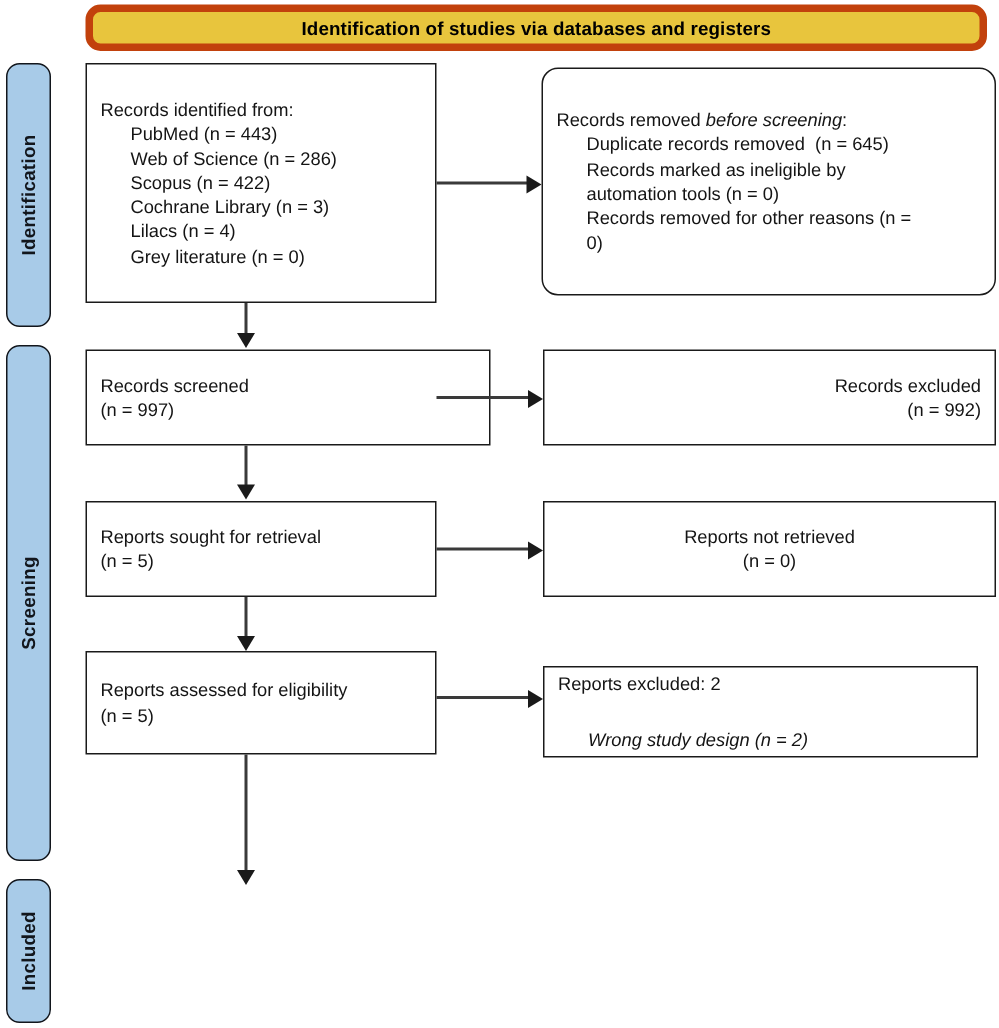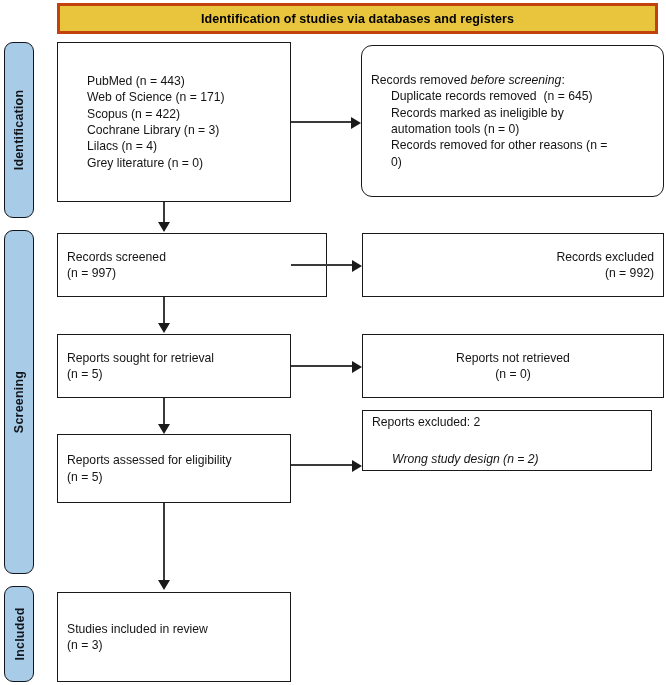--- a/index.html
+++ b/index.html
@@ -20,22 +20,22 @@
   }
 
   
   .banner {
     position: absolute;
     left: 57px;
     top: 3px;
     width: 601px;
     height: 31px;
     background: #e8c53d;
-    border: 3px solid #c2410c;
-    border-radius: 0;
+    border: 5px solid #c2410c;
+    border-radius: 10px;
     box-sizing: border-box;
     display: flex;
     align-items: center;
     justify-content: center;
     color: #000000;
     font-size: 12.5px;
     font-weight: bold;
     letter-spacing: 0.1px;
   }
 
@@ -86,21 +86,21 @@
   .box .line.it { font-style: italic; }
   .box .line .it { font-style: italic; }
 
   #box-identified    { left: 57px;  top: 42px;  width: 234px; height: 160px; }
   #box-removed       { left: 361px; top: 45px;  width: 303px; height: 152px; border-radius: 11px; }
   #box-screened      { left: 57px;  top: 233px; width: 270px; height: 64px;  }
   #box-excluded      { left: 362px; top: 233px; width: 302px; height: 64px; align-items: flex-end;  }
   #box-sought        { left: 57px;  top: 334px; width: 234px; height: 64px;  }
   #box-notretrieved  { left: 362px; top: 334px; width: 302px; height: 64px; text-align: center;  }
   #box-eligibility   { left: 57px;  top: 434px; width: 234px; height: 69px;  }
-  #box-repexcluded   { left: 362px; top: 410px; width: 290px; height: 61px; gap: 20px;  }
+  #box-repexcluded   { left: 362px; top: 444px; width: 290px; height: 61px; gap: 20px;  }
   #box-included      { left: 57px;  top: 592px; width: 234px; height: 90px;  }
 
   
   .conn { position: absolute; }
   .conn .shaft-v {
     position: absolute;
     width: 1.6px;
     background: #3a3a3a;
     left: 0;
     top: 0;
@@ -138,22 +138,23 @@
     <span>Identification</span>
   </div>
   <div class="stage" id="stage-screening">
     <span>Screening</span>
   </div>
   <div class="stage" id="stage-included">
     <span>Included</span>
   </div>
 
   <div class="box" id="box-identified">
+    <div class="line">Records identified from:</div>
     <div class="line indent">PubMed (n = 443)</div>
-    <div class="line indent">Web of Science (n = 171)</div>
+    <div class="line indent">Web of Science (n = 286)</div>
     <div class="line indent">Scopus (n = 422)</div>
     <div class="line indent">Cochrane Library (n = 3)</div>
     <div class="line indent">Lilacs (n = 4)</div>
     <div class="line indent">Grey literature (n = 0)</div>
   </div>
 
   <div class="box" id="box-removed">
     <div class="line"><span>Records removed </span><span class="it">before screening</span><span>:</span></div>
     <div class="line indent">Duplicate records removed  (n = 645)</div>
     <div class="line indent">Records marked as ineligible by</div>
@@ -185,24 +186,20 @@
   <div class="box" id="box-eligibility">
     <div class="line">Reports assessed for eligibility</div>
     <div class="line">(n = 5)</div>
   </div>
 
   <div class="box" id="box-repexcluded">
     <div class="line">Reports excluded: 2</div>
     <div class="line indent it">Wrong study design (n = 2)</div>
   </div>
 
-  <div class="box" id="box-included">
-    <div class="line">Studies included in review</div>
-    <div class="line">(n = 3)</div>
-  </div>
 
   <div class="conn">
     <div class="shaft-h" style="left:291px; top:121px; width:62px;"></div>
     <div class="head-right" style="left:351px; top:116.5px;"></div>
   </div>
 
   <div class="conn">
     <div class="shaft-v" style="left:163px; top:202px; height:21px;"></div>
     <div class="head-down" style="left:157.8px; top:222px;"></div>
   </div>

